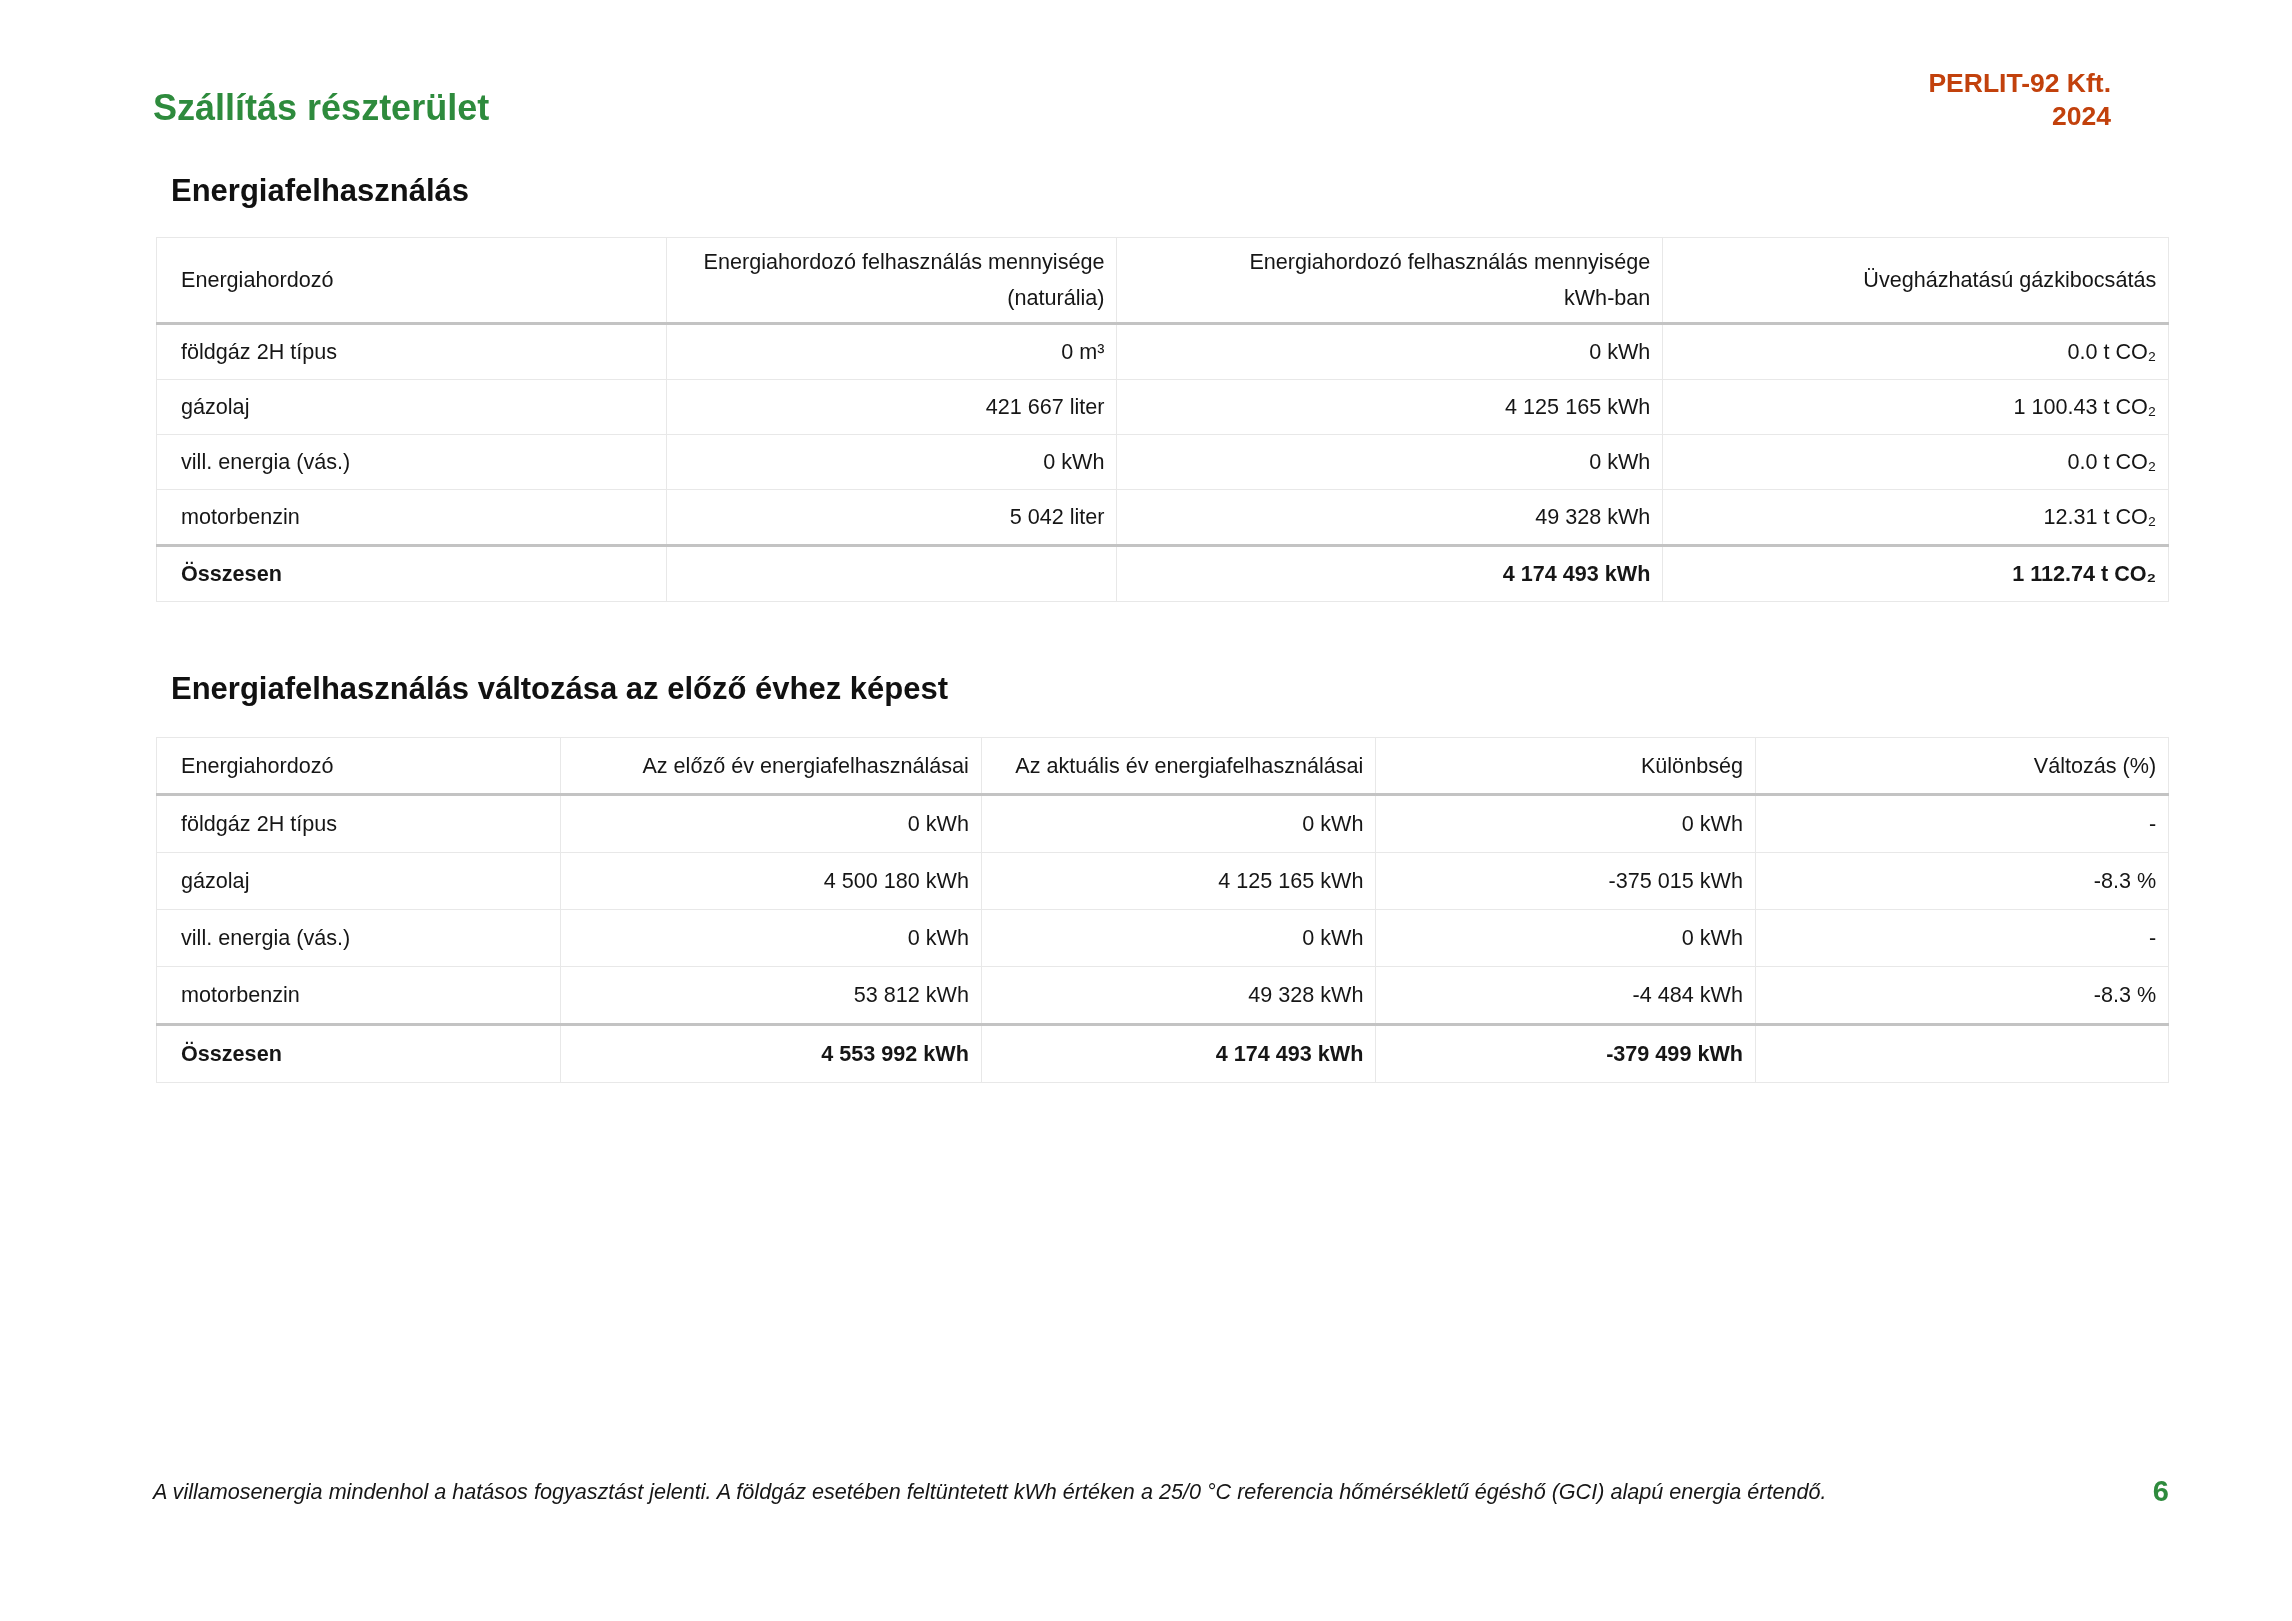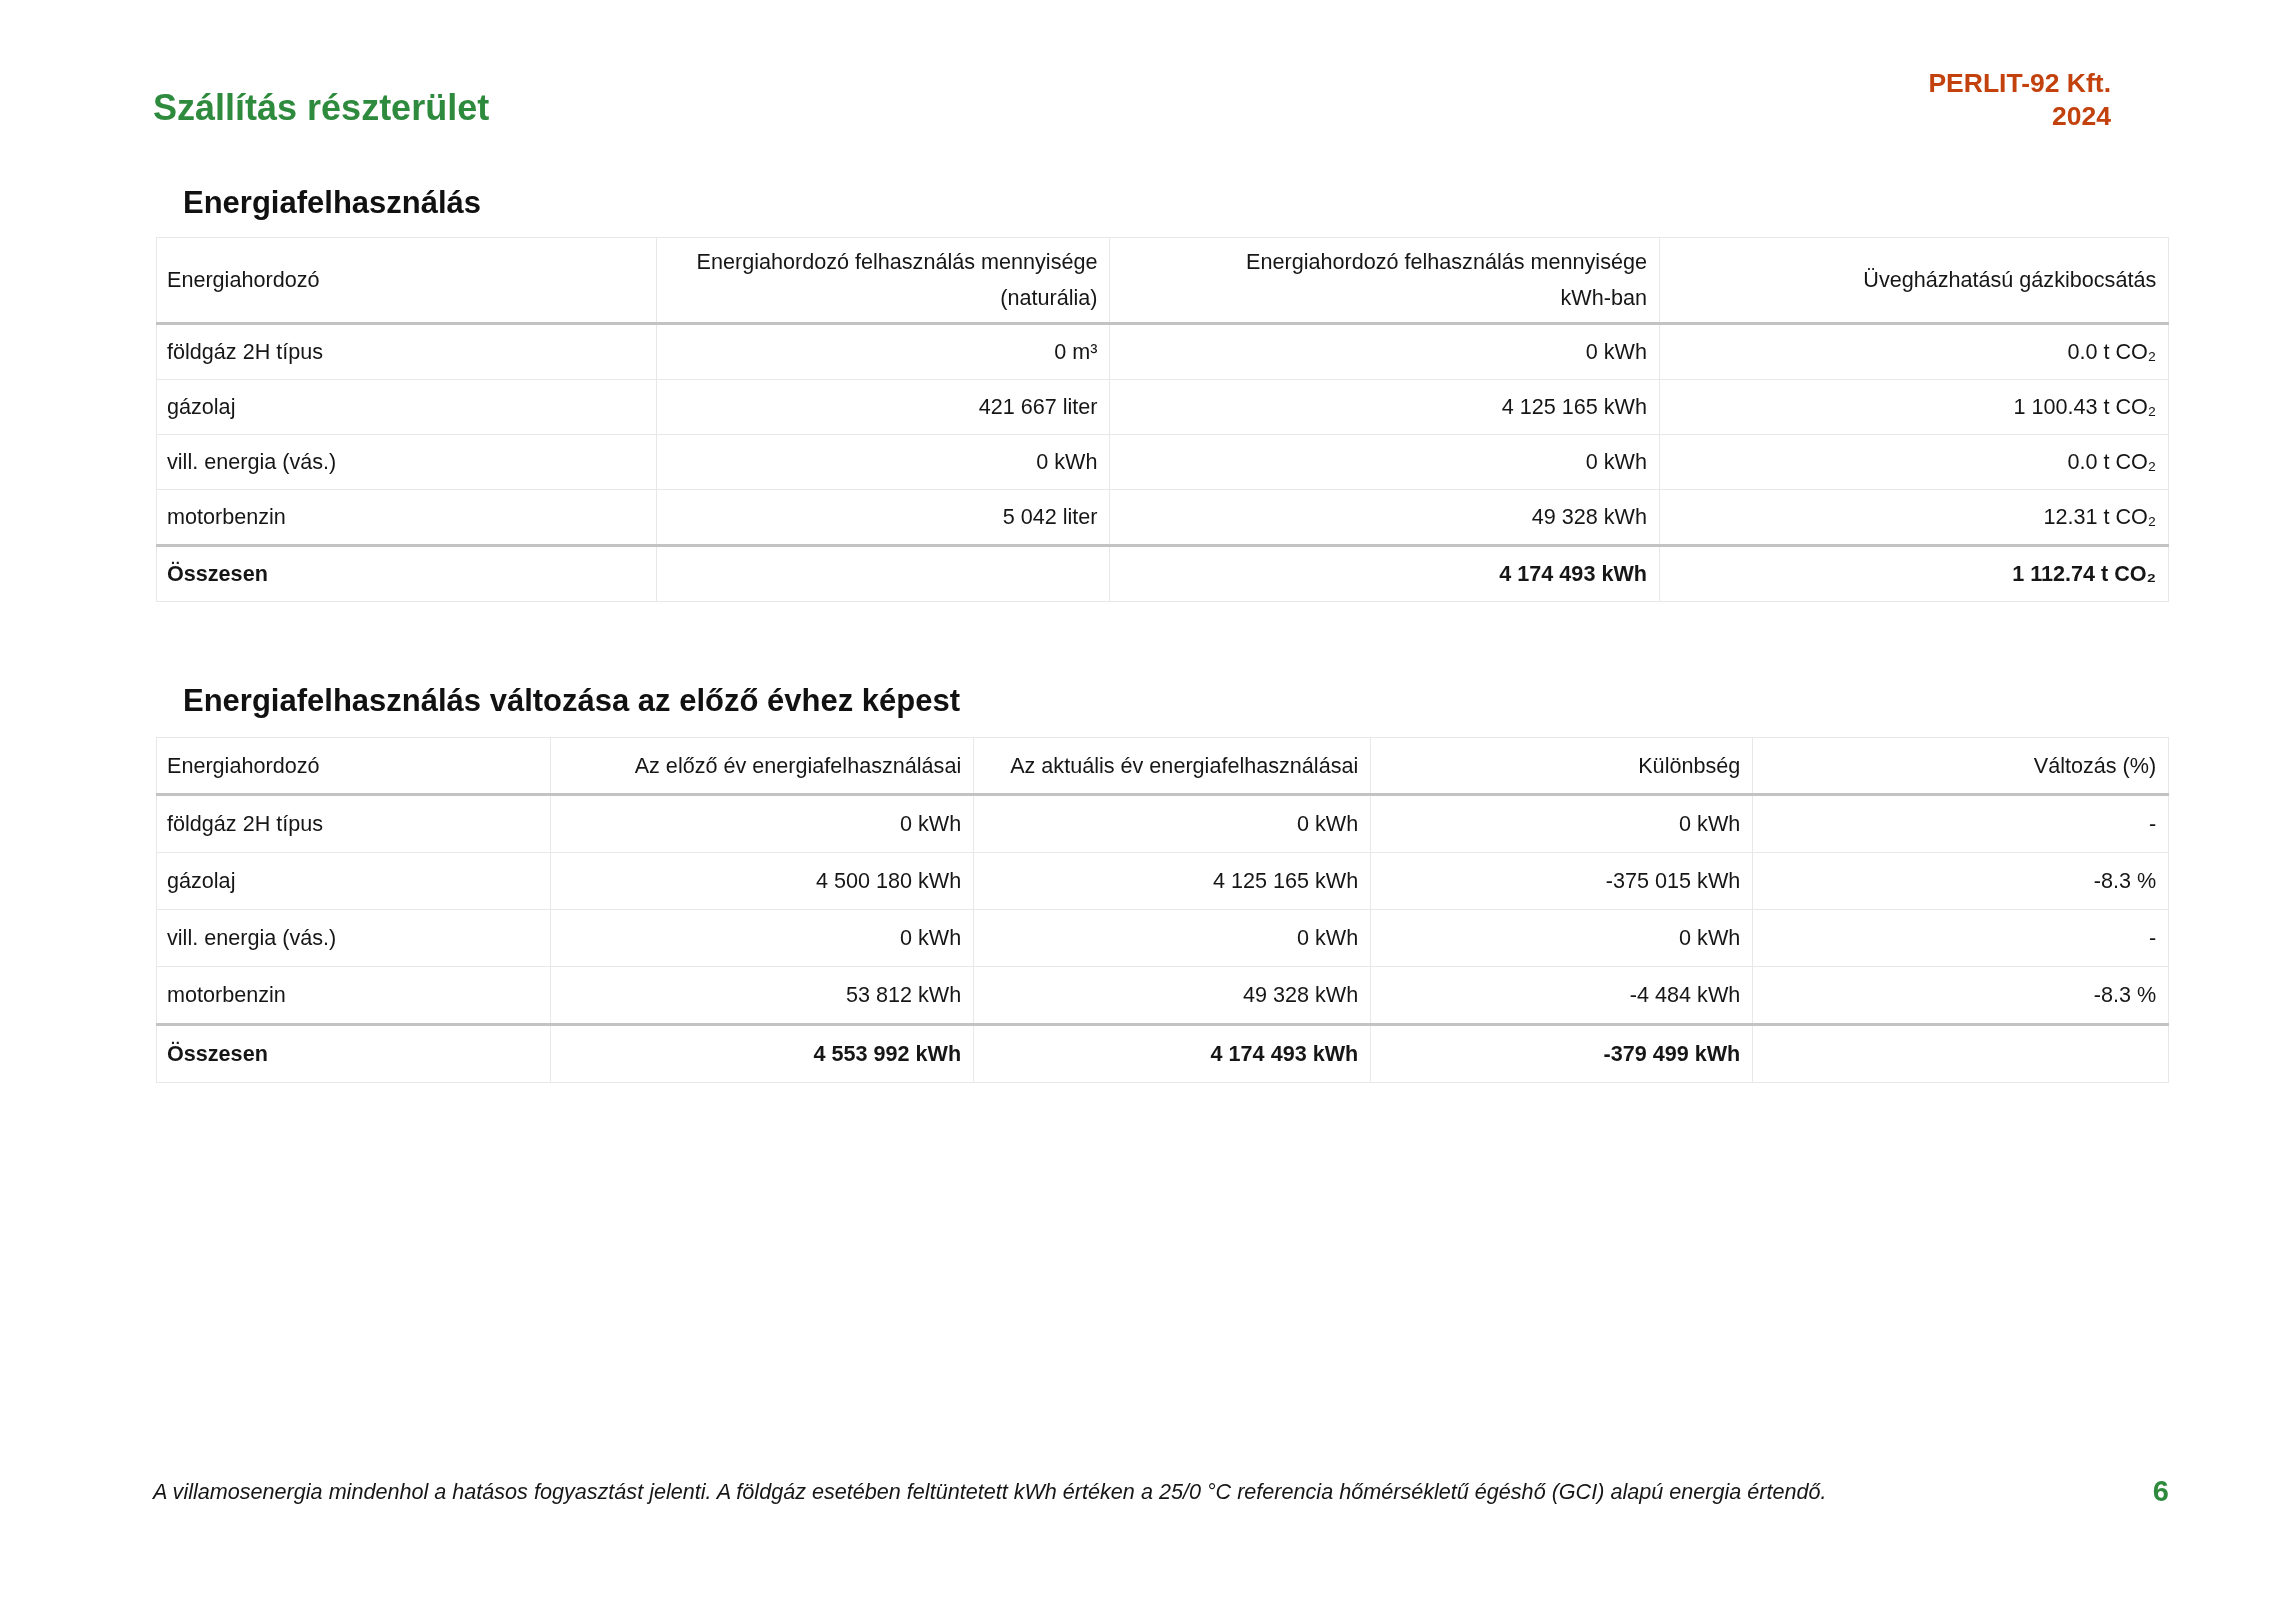--- a/index.html
+++ b/index.html
@@ -30,21 +30,21 @@
     font-size: 26.5px;
     font-weight: bold;
     color: #c2410c;
     line-height: 1.25;
   }
 
   
   .section-heading {
     position: absolute;
     left: 171px;
-    margin: 12px;
+    margin: 0;
     font-size: 31px;
     font-weight: bold;
     color: #111111;
     line-height: 1.1;
   }
   #heading-1 { top: 174px; }
   #heading-2 { top: 672px; }
 
   
   .table-wrap { position: absolute; left: 156px; width: 2013px; }
@@ -65,21 +65,21 @@
     vertical-align: middle;
     font-weight: normal;
     overflow: hidden;
     white-space: nowrap;
   }
   th { height: 84px; border-bottom: 3.9px solid #c3c3c3; }
   td { height: 54px; }
   #table-2 th { height: 55px; }
   #table-2 td { height: 56px; }
 
-  th.align-left, td.align-left { text-align: left; padding-left: 10px; }
+  th.align-left, td.align-left { text-align: left; padding-left: 24px; }
   th.align-right, td.align-right { text-align: right; }
   th .hdr-line { line-height: 1.65; }
 
   tr.total-row td {
     border-top: 3.9px solid #c3c3c3;
     font-weight: bold;
   }
 
   
   #table-1 th:nth-child(1) { width: 24.9%; }

